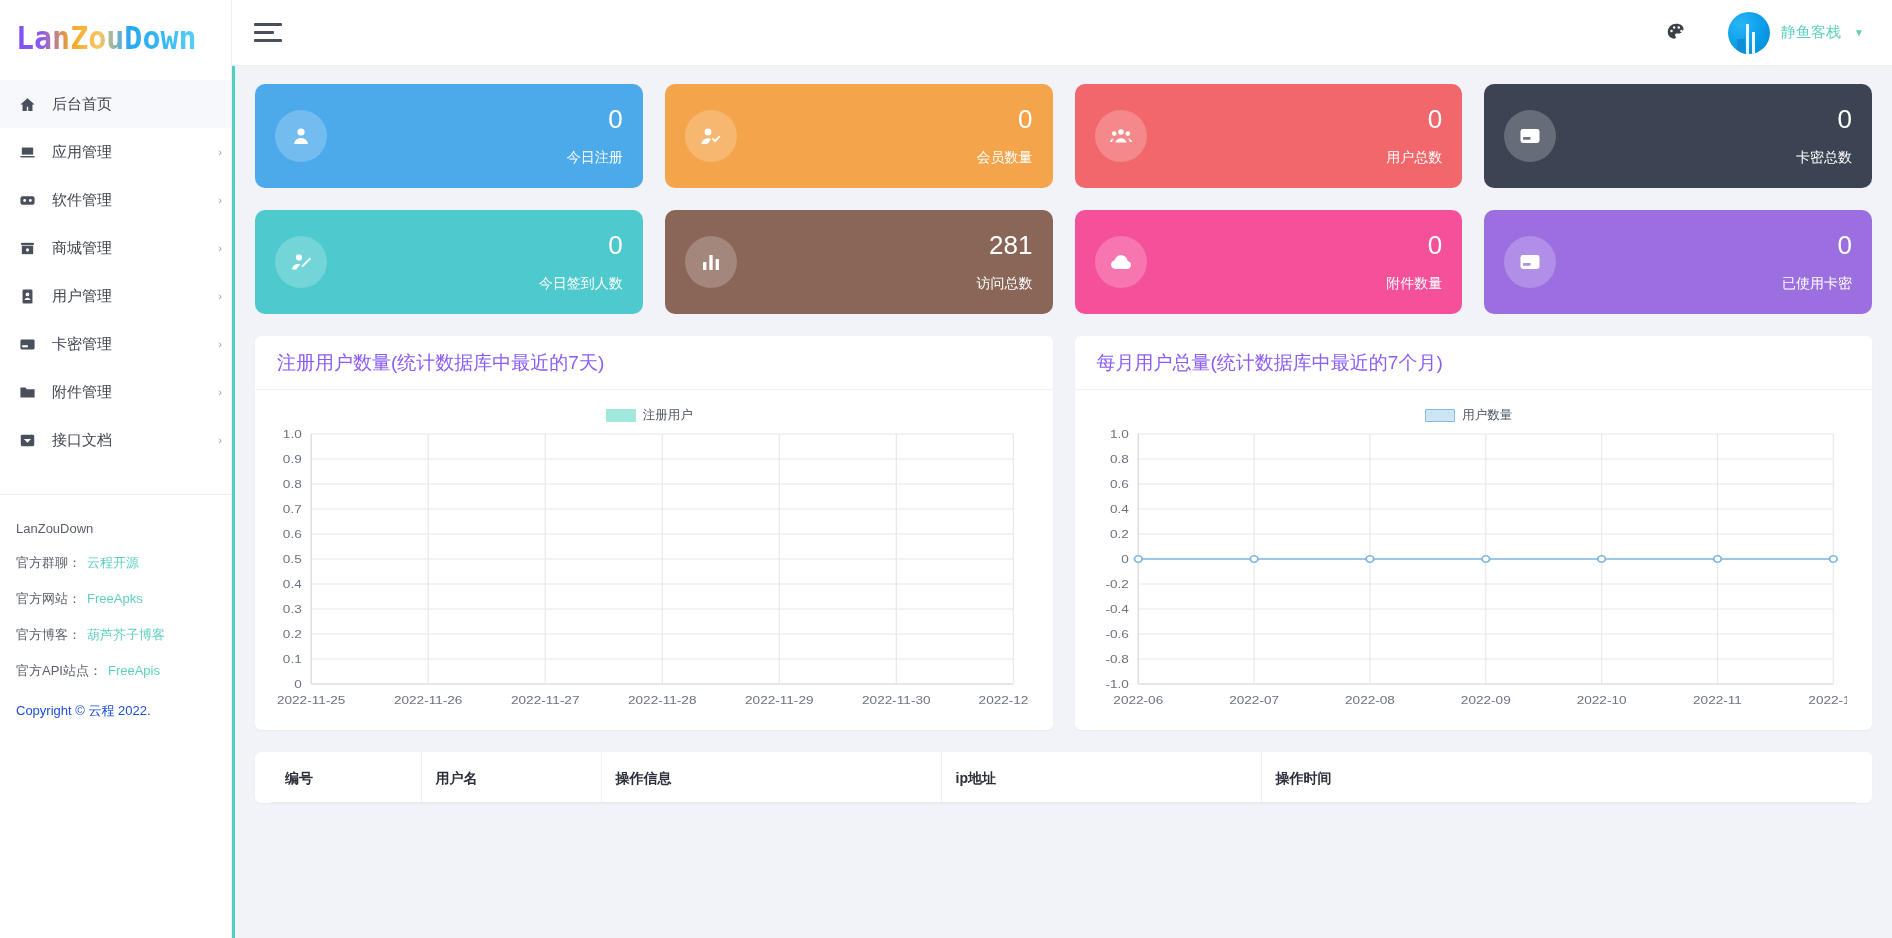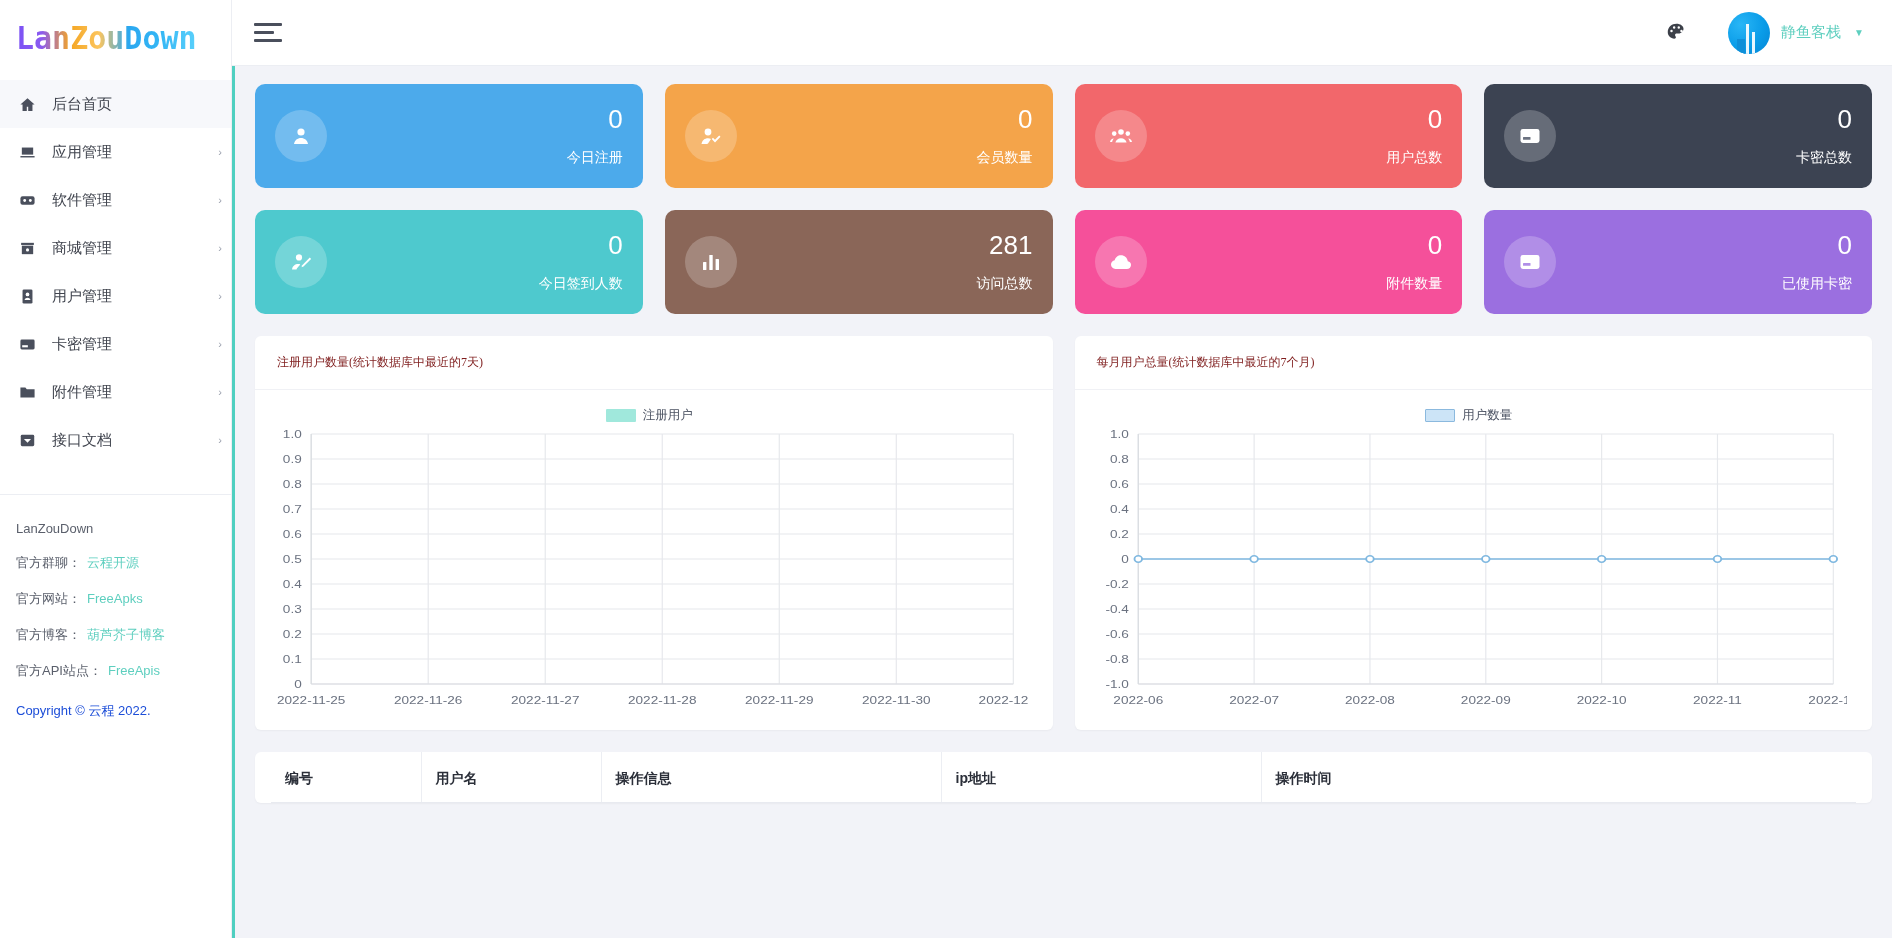--- a/index.html
+++ b/index.html
@@ -137,21 +137,21 @@
   
   .charts-row { display: flex; gap: 22px; margin-bottom: 22px; }
   .panel {
     flex: 1; background: #fff; border-radius: 6px;
     box-shadow: 0 1px 2px rgba(0,0,0,0.04);
     overflow: hidden;
   }
   .panel-head {
     height: 54px; display: flex; align-items: center;
     padding: 0 22px; border-bottom: 1px solid #f0f1f5;
-    font-size: 12px; color: #7f1d1d; font-family: Liberation Serif, serif;
+    font-size: 19px; color: #8b5cf6;
   }
   .panel-body { padding: 14px 25px 12px 16px; height: 340px; position: relative; }
   .legend-row { display: flex; justify-content: center; align-items: center; gap: 7px; height: 22px; }
   .legend-swatch { width: 30px; height: 13px; border-radius: 1px; }
   .legend-label { font-size: 12.5px; color: #4b5262; }
   .plot { position: relative; width: 100%; height: 292px; }
   .plot svg { display: block; width: 100%; height: 100%; }
   .tick-text { font-size: 11.5px; fill: #6b7280; font-family: "Liberation Sans", sans-serif; }
   .tick-text-x { font-size: 11.5px; fill: #6b7280; font-family: "Liberation Sans", sans-serif; text-anchor: middle; }
 

